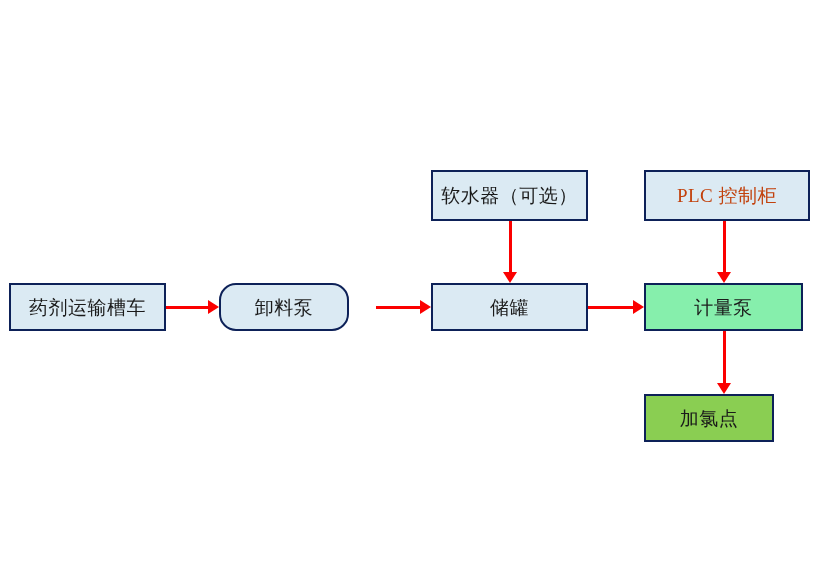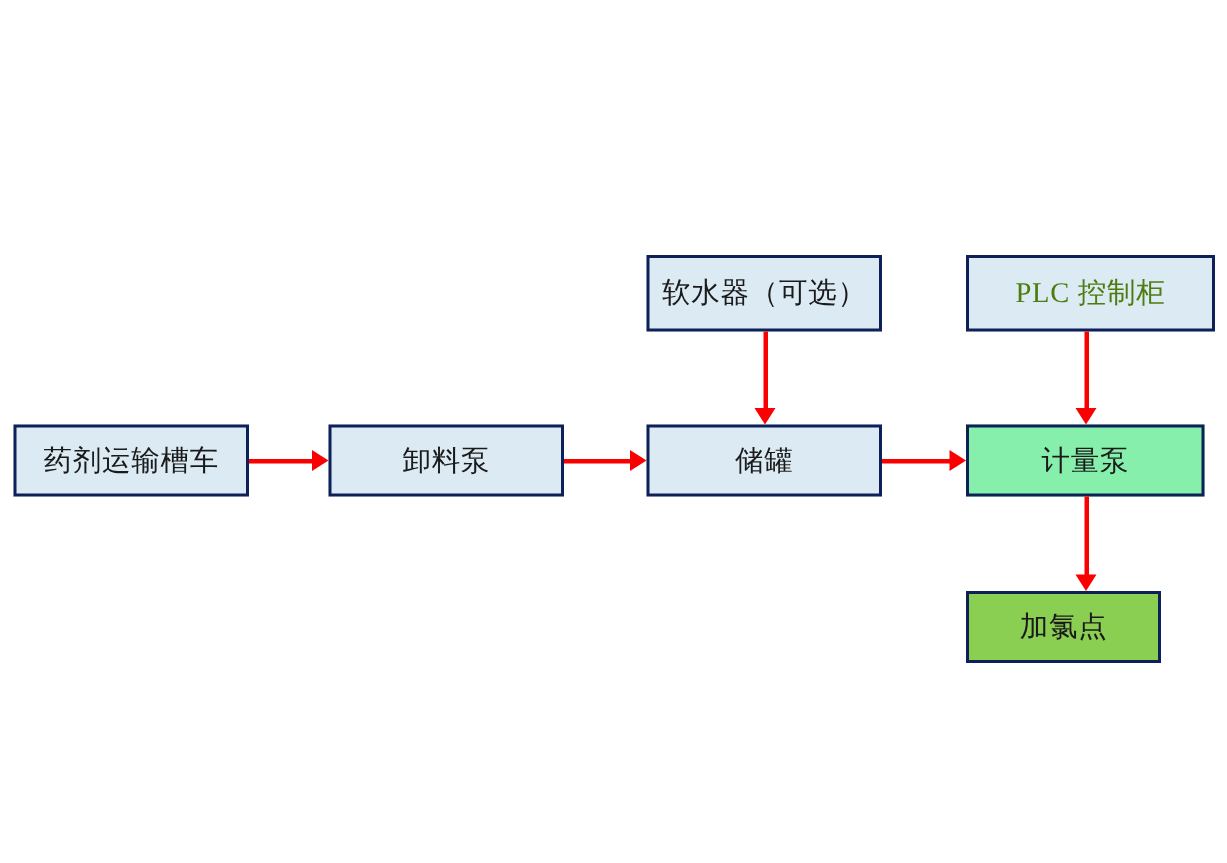--- a/index.html
+++ b/index.html
@@ -70,30 +70,30 @@
     border-top: 11px solid #fb0000;
   }
 </style>
 </head>
 <body>
 
 <div id="canvas" style="width: 818px; height: 575px; background: rgb(255, 255, 255);">
     <div class="node fill-blue" style="left: 9px; top: 283px; width: 157px; height: 48px; border-color: rgb(13, 33, 88); background: rgb(219, 234, 243); color: rgb(26, 26, 26);">
       <span>药剂运输槽车</span>
     </div>
-    <div class="node fill-blue" style="left: 219px; top: 283px; width: 157px; height: 48px; border-color: rgb(13, 33, 88); background: rgb(219, 234, 243); color: rgb(26, 26, 26);">
+    <div class="node fill-blue" style="left: 219px; top: 283px; width: 130px; height: 48px; border-color: rgb(13, 33, 88); background: rgb(219, 234, 243); color: rgb(26, 26, 26); border-radius: 17px;">
       <span>卸料泵</span>
     </div>
     <div class="node fill-blue" style="left: 431px; top: 170px; width: 157px; height: 51px; border-color: rgb(13, 33, 88); background: rgb(219, 234, 243); color: rgb(26, 26, 26);">
       <span>软水器（可选）</span>
     </div>
     <div class="node fill-blue" style="left: 431px; top: 283px; width: 157px; height: 48px; border-color: rgb(13, 33, 88); background: rgb(219, 234, 243); color: rgb(26, 26, 26); justify-content: center;">
       <span>储罐</span>
     </div>
-    <div class="node fill-blue" style="left: 644px; top: 170px; width: 166px; height: 51px; border-color: rgb(13, 33, 88); background: rgb(219, 234, 243); color: #4d7c0f;">
+    <div class="node fill-blue" style="left: 644px; top: 170px; width: 166px; height: 51px; border-color: rgb(13, 33, 88); background: rgb(219, 234, 243); color: #c2410c;">
       <span>PLC 控制柜</span>
     </div>
     <div class="node fill-blue" style="left: 644px; top: 283px; width: 159px; height: 48px; border-color: rgb(13, 33, 88); background: #86efac; color: rgb(26, 26, 26);">
       <span>计量泵</span>
     </div>
     <div class="node fill-green" style="left: 644px; top: 394px; width: 130px; height: 48px; border-color: rgb(13, 33, 88); background: rgb(138, 206, 82); color: rgb(26, 26, 26);">
       <span>加氯点</span>
     </div>
     <div class="conn" style="left: 166px; top: 300px; width: 53px; height: 14px;">
       <div class="shaft-h" style="top: 6px; width: 44px; background: rgb(251, 0, 0);"></div>

